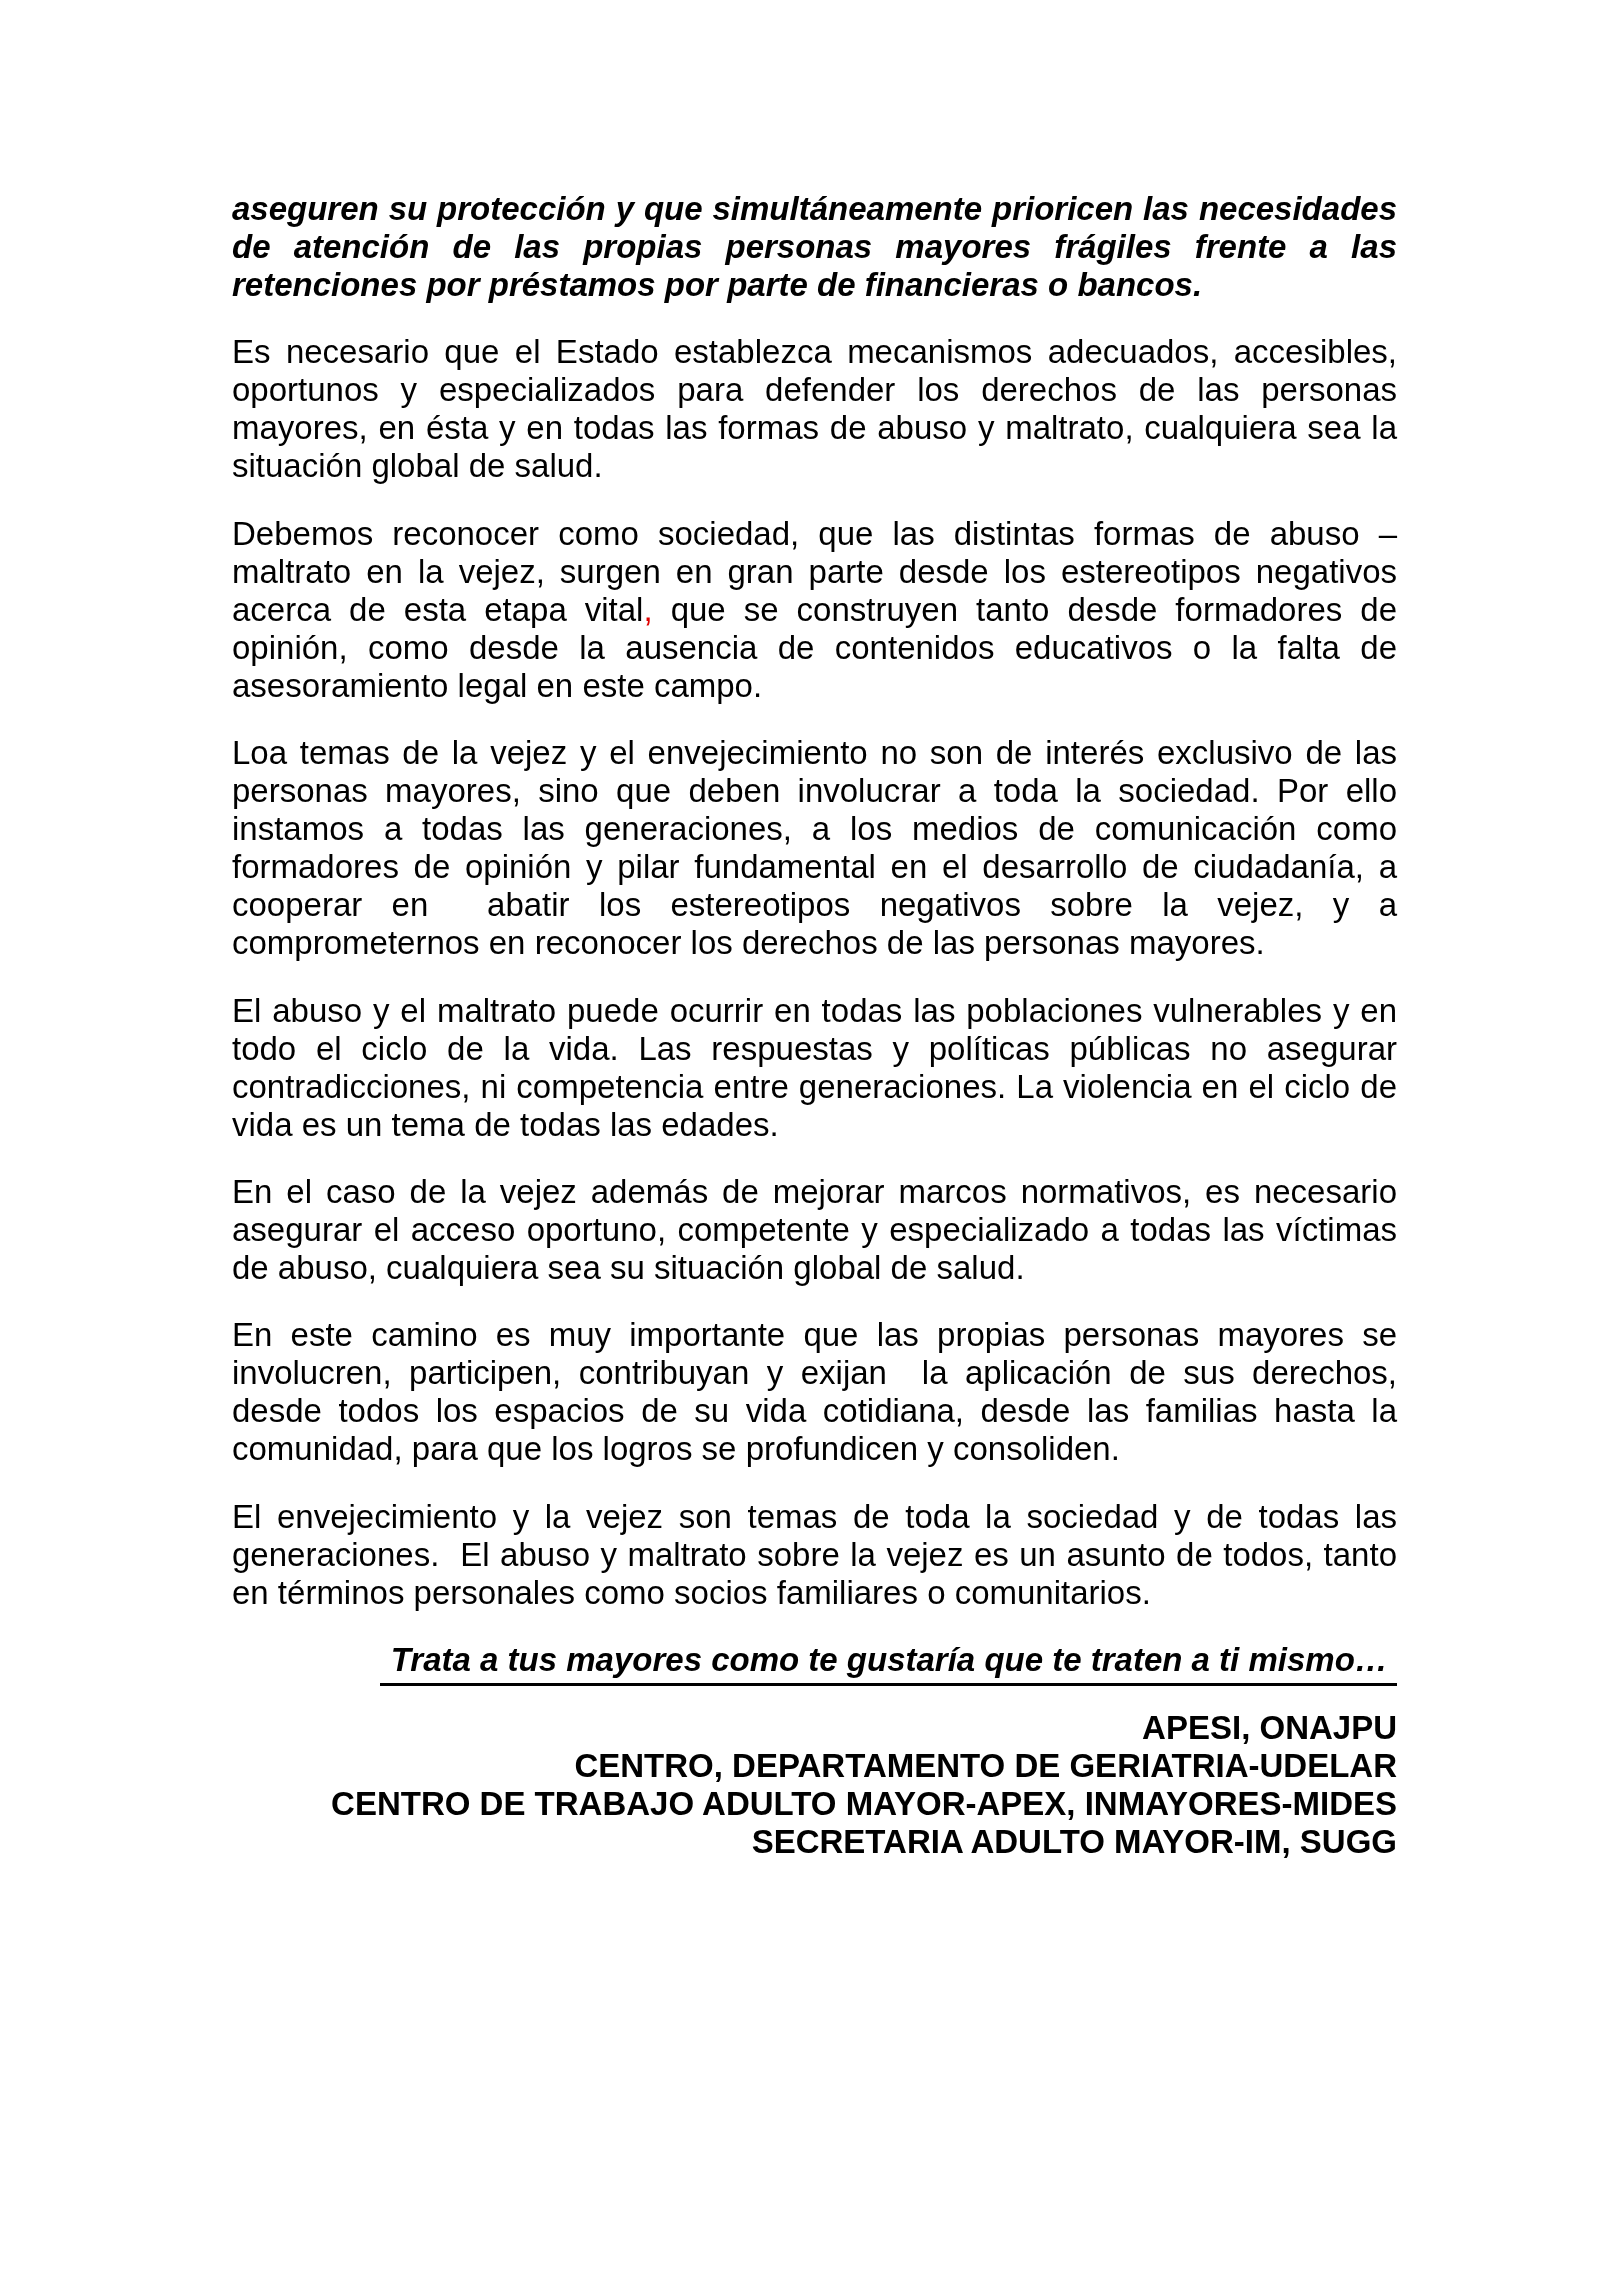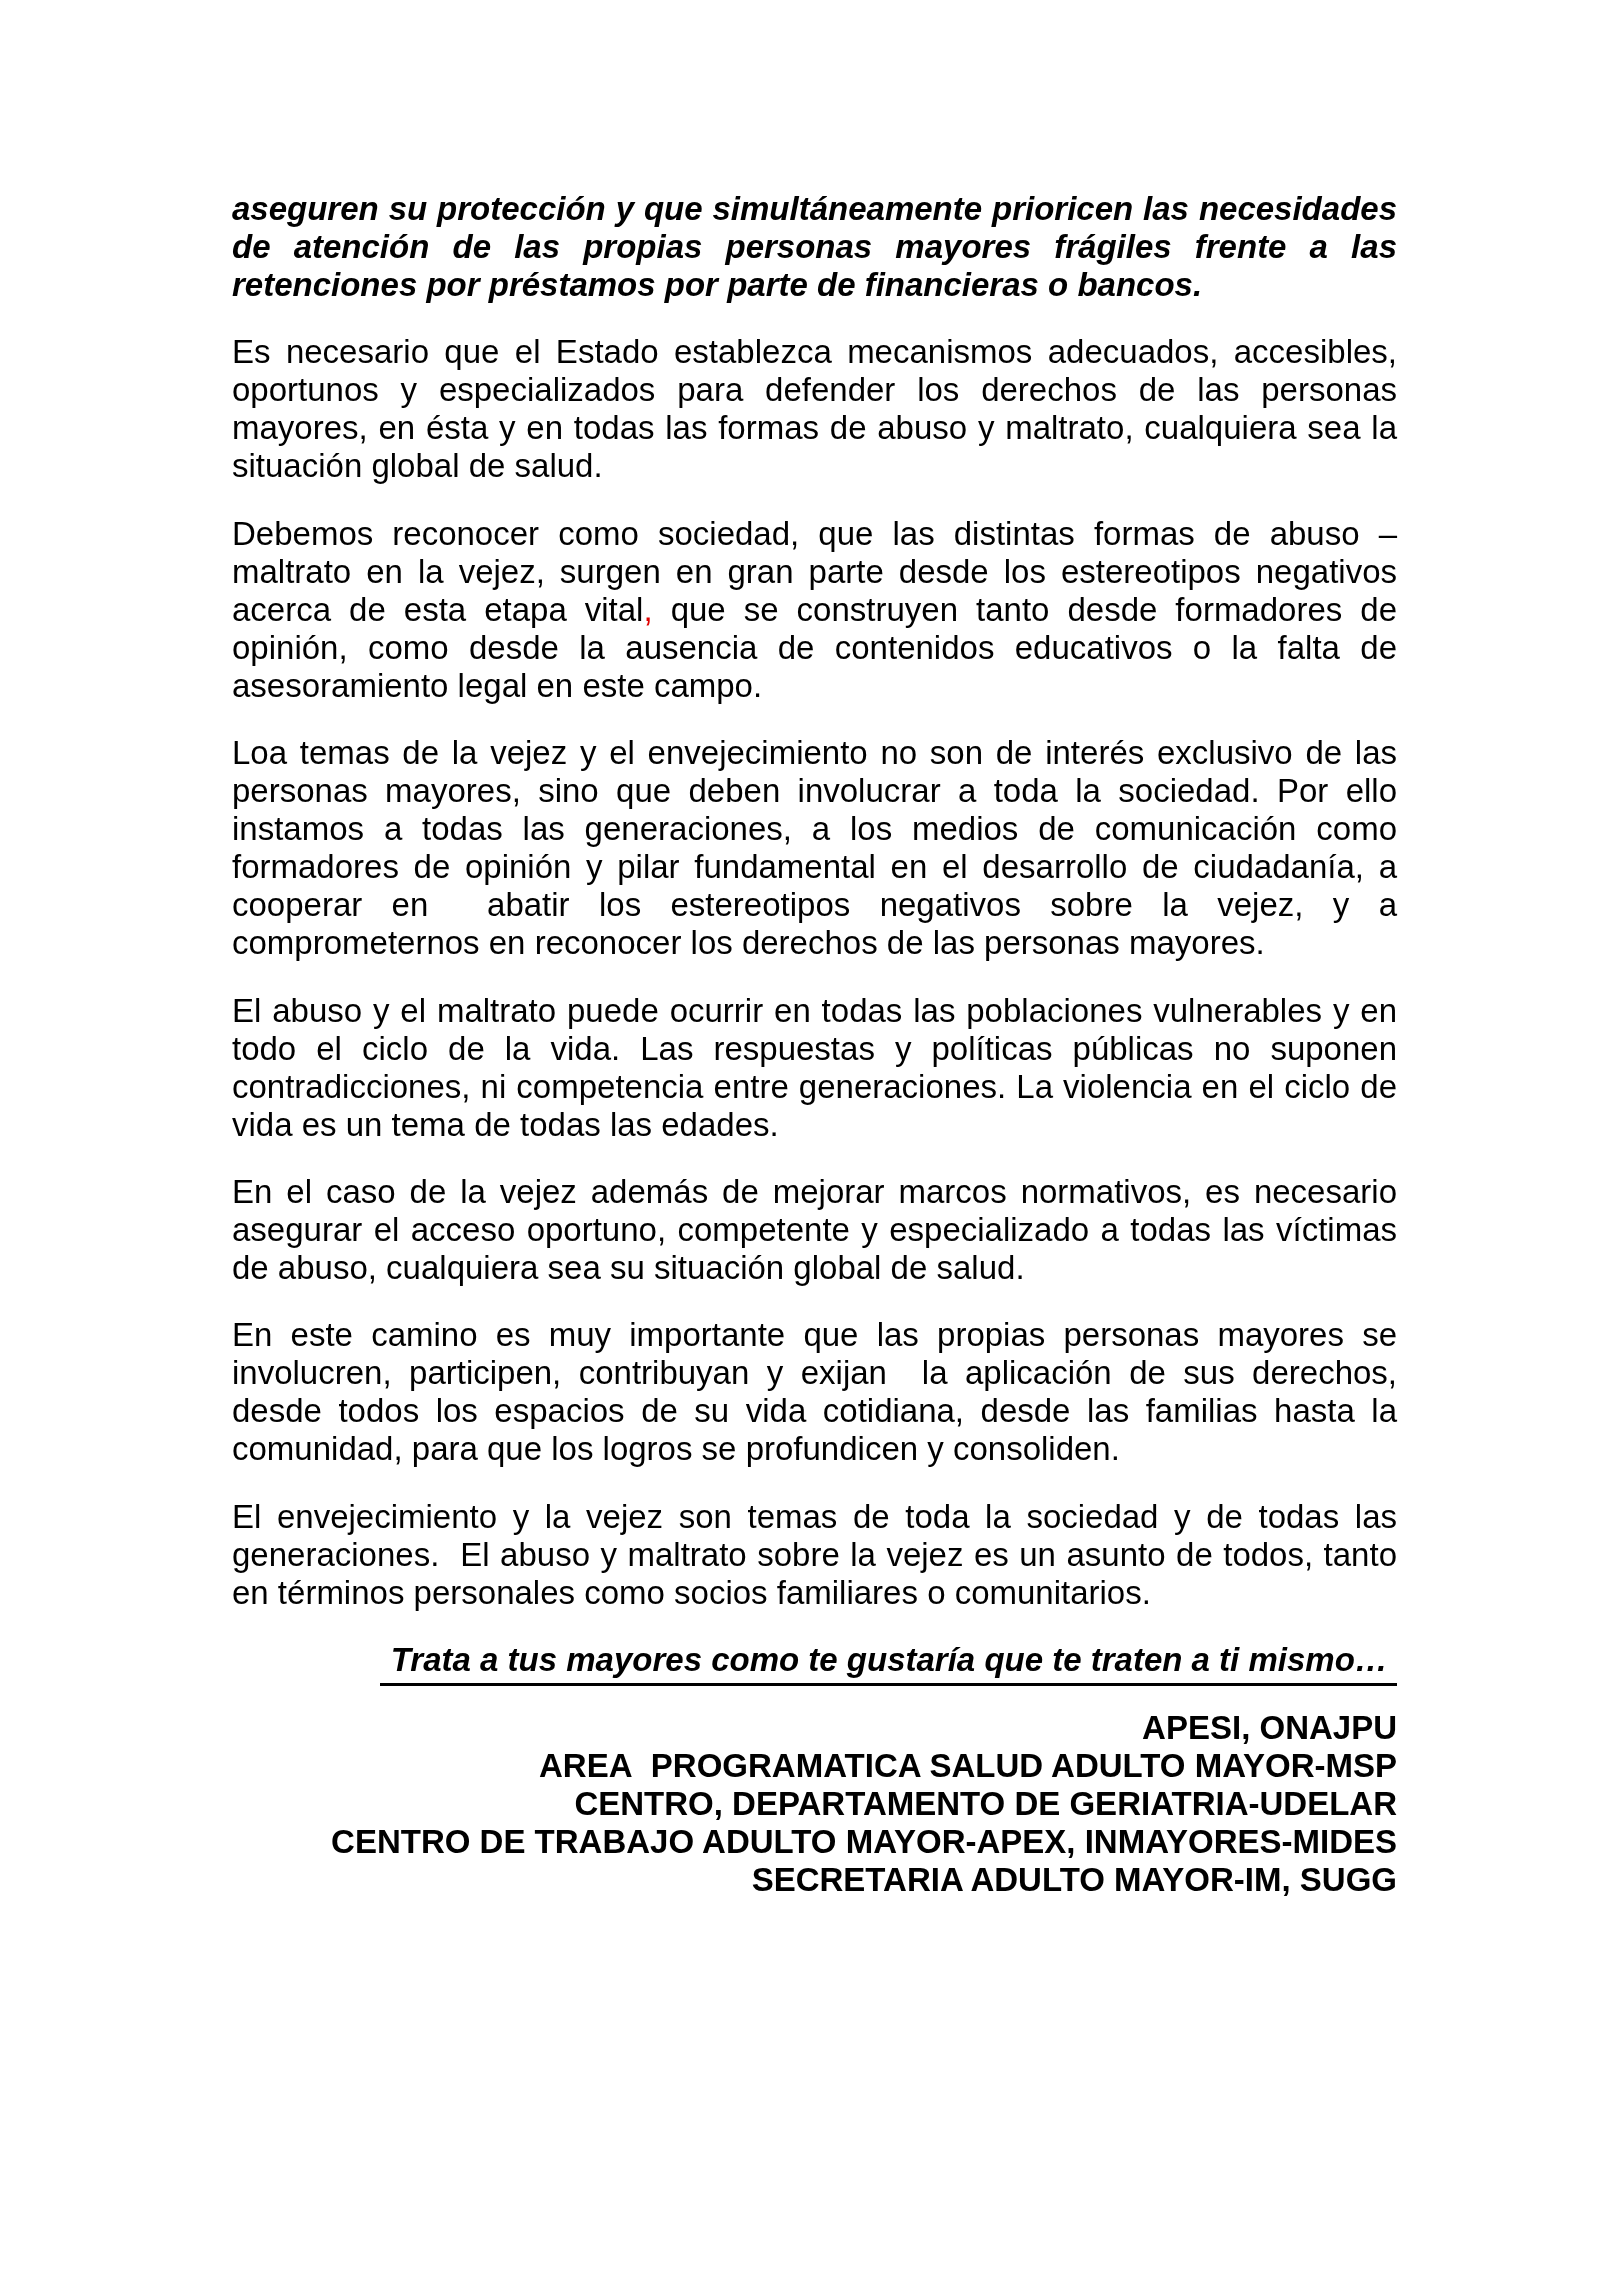--- a/index.html
+++ b/index.html
@@ -57,33 +57,32 @@
 <div class="page">
 
   <p class="para bold-italic">aseguren su protección y que simultáneamente prioricen las necesidades de atención de las propias personas mayores frágiles frente a las retenciones por préstamos por parte de financieras o bancos.</p>
 
   <p class="para">Es necesario que el Estado establezca mecanismos adecuados, accesibles, oportunos y especializados para defender los derechos de las personas mayores, en ésta y en todas las formas de abuso y maltrato, cualquiera sea la situación global de salud.</p>
 
   <p class="para"><span>Debemos reconocer como sociedad, que las distintas formas de abuso – maltrato en la vejez, surgen en gran parte desde los estereotipos negativos acerca de esta etapa vital</span><span class="red-char">,</span><span> que se construyen tanto desde formadores de opinión, como desde la ausencia de contenidos educativos o la falta de asesoramiento legal en este campo.</span></p>
 
   <p class="para">Loa temas de la vejez y el envejecimiento no son de interés exclusivo de las personas mayores, sino que deben involucrar a toda la sociedad. Por ello instamos a todas las generaciones, a los medios de comunicación como formadores de opinión y pilar fundamental en el desarrollo de ciudadanía, a cooperar en&nbsp; abatir los estereotipos negativos sobre la vejez, y a comprometernos en reconocer los derechos de las personas mayores.</p>
 
-  <p class="para">El abuso y el maltrato puede ocurrir en todas las poblaciones vulnerables y en todo el ciclo de la vida. Las respuestas y políticas públicas no suponen contradicciones, ni competencia entre generaciones. La violencia en el ciclo de vida es un tema de todas las edades.</p>
+  <p class="para">El abuso y el maltrato puede ocurrir en todas las poblaciones vulnerables y en todo el ciclo de la vida. Las respuestas y políticas públicas no asegurar contradicciones, ni competencia entre generaciones. La violencia en el ciclo de vida es un tema de todas las edades.</p>
 
   <p class="para">En el caso de la vejez además de mejorar marcos normativos, es necesario asegurar el acceso oportuno, competente y especializado a todas las víctimas de abuso, cualquiera sea su situación global de salud.</p>
 
   <p class="para">En este camino es muy importante que las propias personas mayores se involucren, participen, contribuyan y exijan&nbsp; la aplicación de sus derechos, desde todos los espacios de su vida cotidiana, desde las familias hasta la comunidad, para que los logros se profundicen y consoliden.</p>
 
   <p class="para">El envejecimiento y la vejez son temas de toda la sociedad y de todas las generaciones.&nbsp; El abuso y maltrato sobre la vejez es un asunto de todos, tanto en términos personales como socios familiares o comunitarios.</p>
 
 
   <p class="para closing-quote"><span class="underlined">Trata a tus mayores como te gustaría que te traten a ti mismo…</span></p>
 
   <div class="signatories">
     <div class="sig-line">APESI, ONAJPU</div>
-    <div class="sig-line">AREA&nbsp; PROGRAMATICA SALUD ADULTO MAYOR-MSP</div>
     <div class="sig-line">CENTRO, DEPARTAMENTO DE GERIATRIA-UDELAR</div>
     <div class="sig-line">CENTRO DE TRABAJO ADULTO MAYOR-APEX, INMAYORES-MIDES</div>
     <div class="sig-line">SECRETARIA ADULTO MAYOR-IM, SUGG</div>
   </div>
 
 </div>
 
 
 </body></html>

